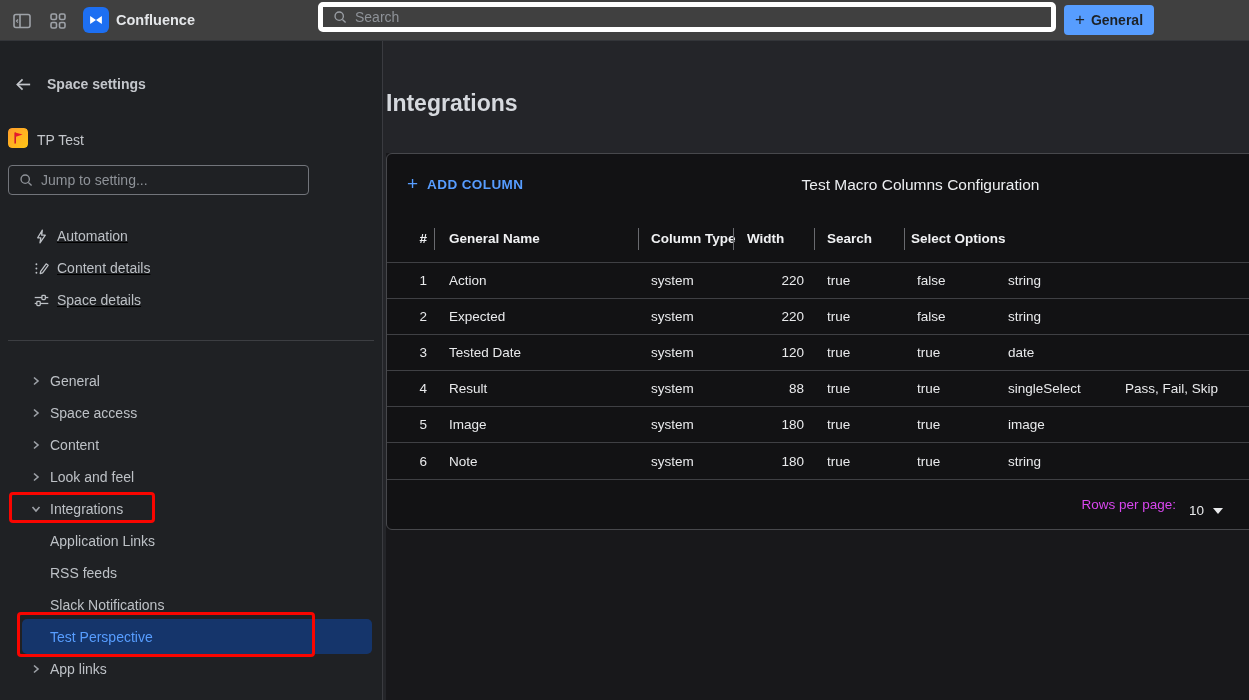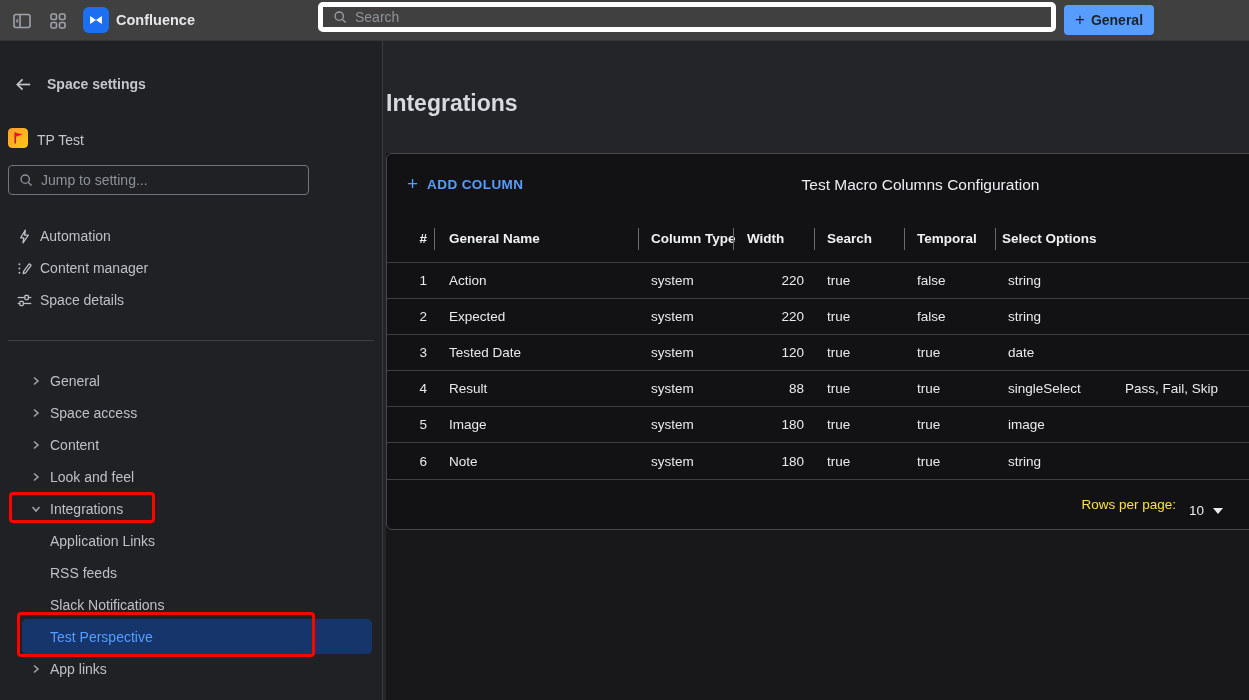--- a/index.html
+++ b/index.html
@@ -40,21 +40,21 @@
   .jump-wrap { margin:17px 0 0 8px; width:301px; height:30px; border:1px solid #72757b;
     border-radius:4px; display:flex; align-items:center; padding:0 9px; }
   .jump-wrap svg { color:#8e9298; }
   .jump-wrap input { flex:1; background:transparent; border:none; outline:none; color:#d7dade;
     font-size:14px; margin-left:7px; font-family:"Liberation Sans", sans-serif; }
   .jump-wrap input::placeholder { color:#8e9298; }
 
   .sb-tools { margin-top:25px; }
   .sb-row { height:32px; display:flex; align-items:center; cursor:pointer; position:relative; }
   .sb-row .lbl { font-size:14px; font-weight:500; color:#bdc1c6; position:relative; z-index:1; }
-  .tool-row { padding-left:14px; }
+  .tool-row { padding-left:31px;text-decoration:underline; }
   .tool-row .ic { width:20px; height:20px; margin-right:6px; color:#bdc1c6; display:flex;
     align-items:center; justify-content:center; }
   .sb-divider { height:1px; background:#3c3e42; margin:24px 8px 24px 8px; }
   .group-row { padding-left:30px; }
   .group-row .chev { width:12px; height:12px; margin-right:8px; color:#9ea2a8; display:flex;
     align-items:center; justify-content:center; }
   .child-row { padding-left:50px; }
   .child-row.sel::before { content:""; position:absolute; left:22px; right:10px; top:-2px; bottom:-1px;
     background:#15356b; border-radius:5px; }
   .child-row.sel .lbl { color:#579DFF; }
@@ -91,21 +91,21 @@
   .tr { height:36px; border-bottom:1px solid #3f4044; }
   .tr:last-child { border-bottom:none; }
   .td { display:flex; align-items:center; font-size:13.5px; color:#e9eaec; padding-left:12px; white-space:nowrap; }
   .td.c0 { justify-content:flex-end; padding:0 8px 0 0; }
   .td.c1 { padding-left:14px; font-weight:500; }
   .td.c3 { justify-content:flex-end; padding:0 11px 0 0; }
   .td.c7 { padding-left:6px; }
 
   .tbl-footer { height:50px; border-top:1px solid #3f4044; display:flex; align-items:center;
     justify-content:flex-end; padding-right:231px; }
-  .rpp-label { font-size:13.5px; color:#fde047; }
+  .rpp-label { font-size:13.5px; color:#d946ef; }
   .rpp-value { font-size:13.5px; color:#e9eaec; margin-left:13px; display:flex; align-items:center;
     gap:9px; cursor:pointer;margin-top:12px; }
   .caret-down { width:0; height:0; border-left:5px solid transparent; border-right:5px solid transparent;
     border-top:6px solid #e9eaec; }
 </style>
 </head>
 <body>
 
 <div class="stage">
 
@@ -188,21 +188,21 @@
       </div>
       <div class="sb-row tool-row">
         <span class="ic">
           <svg viewBox="0 0 20 20" width="17" height="17" fill="none" stroke="currentColor" stroke-width="1.5">
             <circle cx="4" cy="5" r="1.1" fill="currentColor" stroke="none"></circle>
             <circle cx="4" cy="10" r="1.1" fill="currentColor" stroke="none"></circle>
             <circle cx="4" cy="15" r="1.1" fill="currentColor" stroke="none"></circle>
             <path d="M9 13.5 L15.5 4.5 L17.8 6.2 L11.3 15.2 L8.5 16 Z" stroke-linejoin="round"></path>
           </svg>
         </span>
-        <span class="lbl">Content manager</span>
+        <span class="lbl">Content details</span>
       </div>
       <div class="sb-row tool-row">
         <span class="ic">
           <svg viewBox="0 0 20 20" width="17" height="17" fill="none" stroke="currentColor" stroke-width="1.5">
             <line x1="2" y1="6.5" x2="18" y2="6.5"></line>
               <rect x="10.5" y="4" width="4" height="5" rx="1" fill="#1f2124"></rect>
             <line x1="2" y1="13.5" x2="18" y2="13.5"></line>
               <rect x="4.5" y="11" width="4" height="5" rx="1" fill="#1f2124"></rect>
           </svg>
         </span>
@@ -294,21 +294,20 @@
             <span>ADD COLUMN</span>
           </button>
           <div class="tbl-title">Test Macro Columns Configuration</div>
         </div>
         <div class="grid-row thead" id="tbl-head">
             <div class="th c0">#</div>
             <div class="th c1">General Name</div>
             <div class="th c2">Column Type</div>
             <div class="th c3">Width</div>
             <div class="th c4">Search</div>
-            <div class="th c5">Temporal</div>
             <div class="th c7">Select Options</div>
           </div>
         <div id="tbl-body">
             <div class="grid-row tr">
               <div class="td c0">1</div>
               <div class="td c1">Action</div>
               <div class="td c2">system</div>
               <div class="td c3">220</div>
               <div class="td c4">true</div>
               <div class="td c5">false</div>

